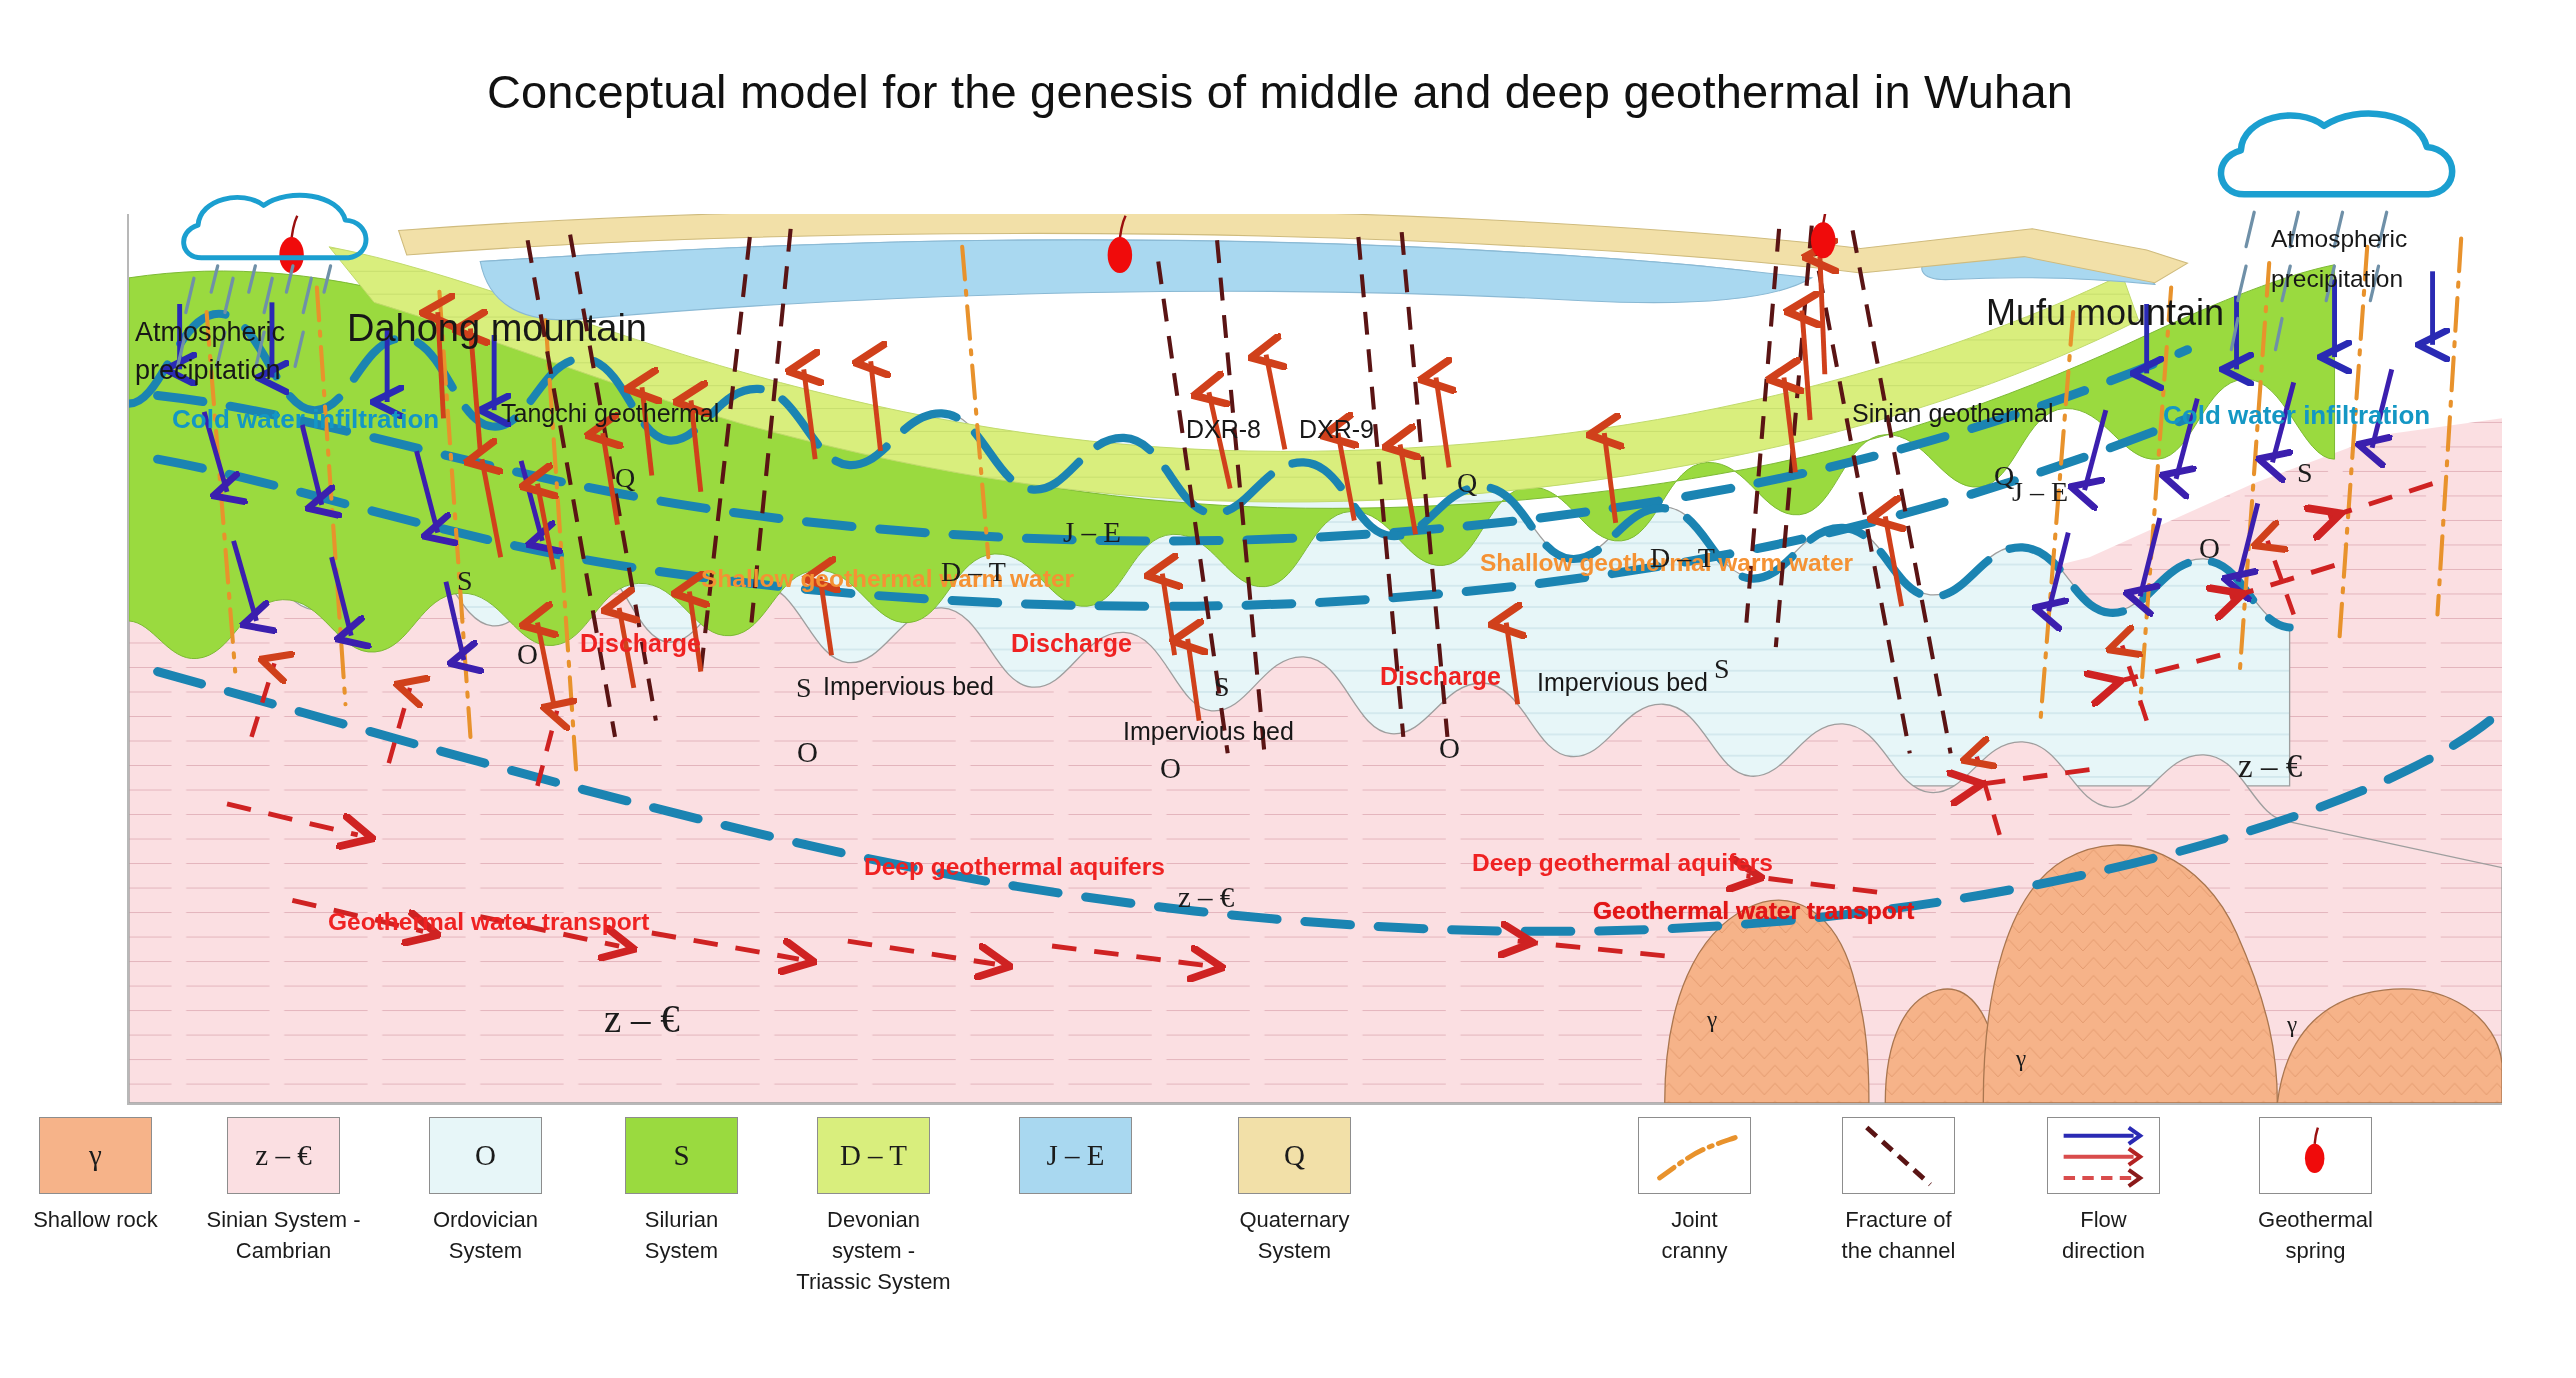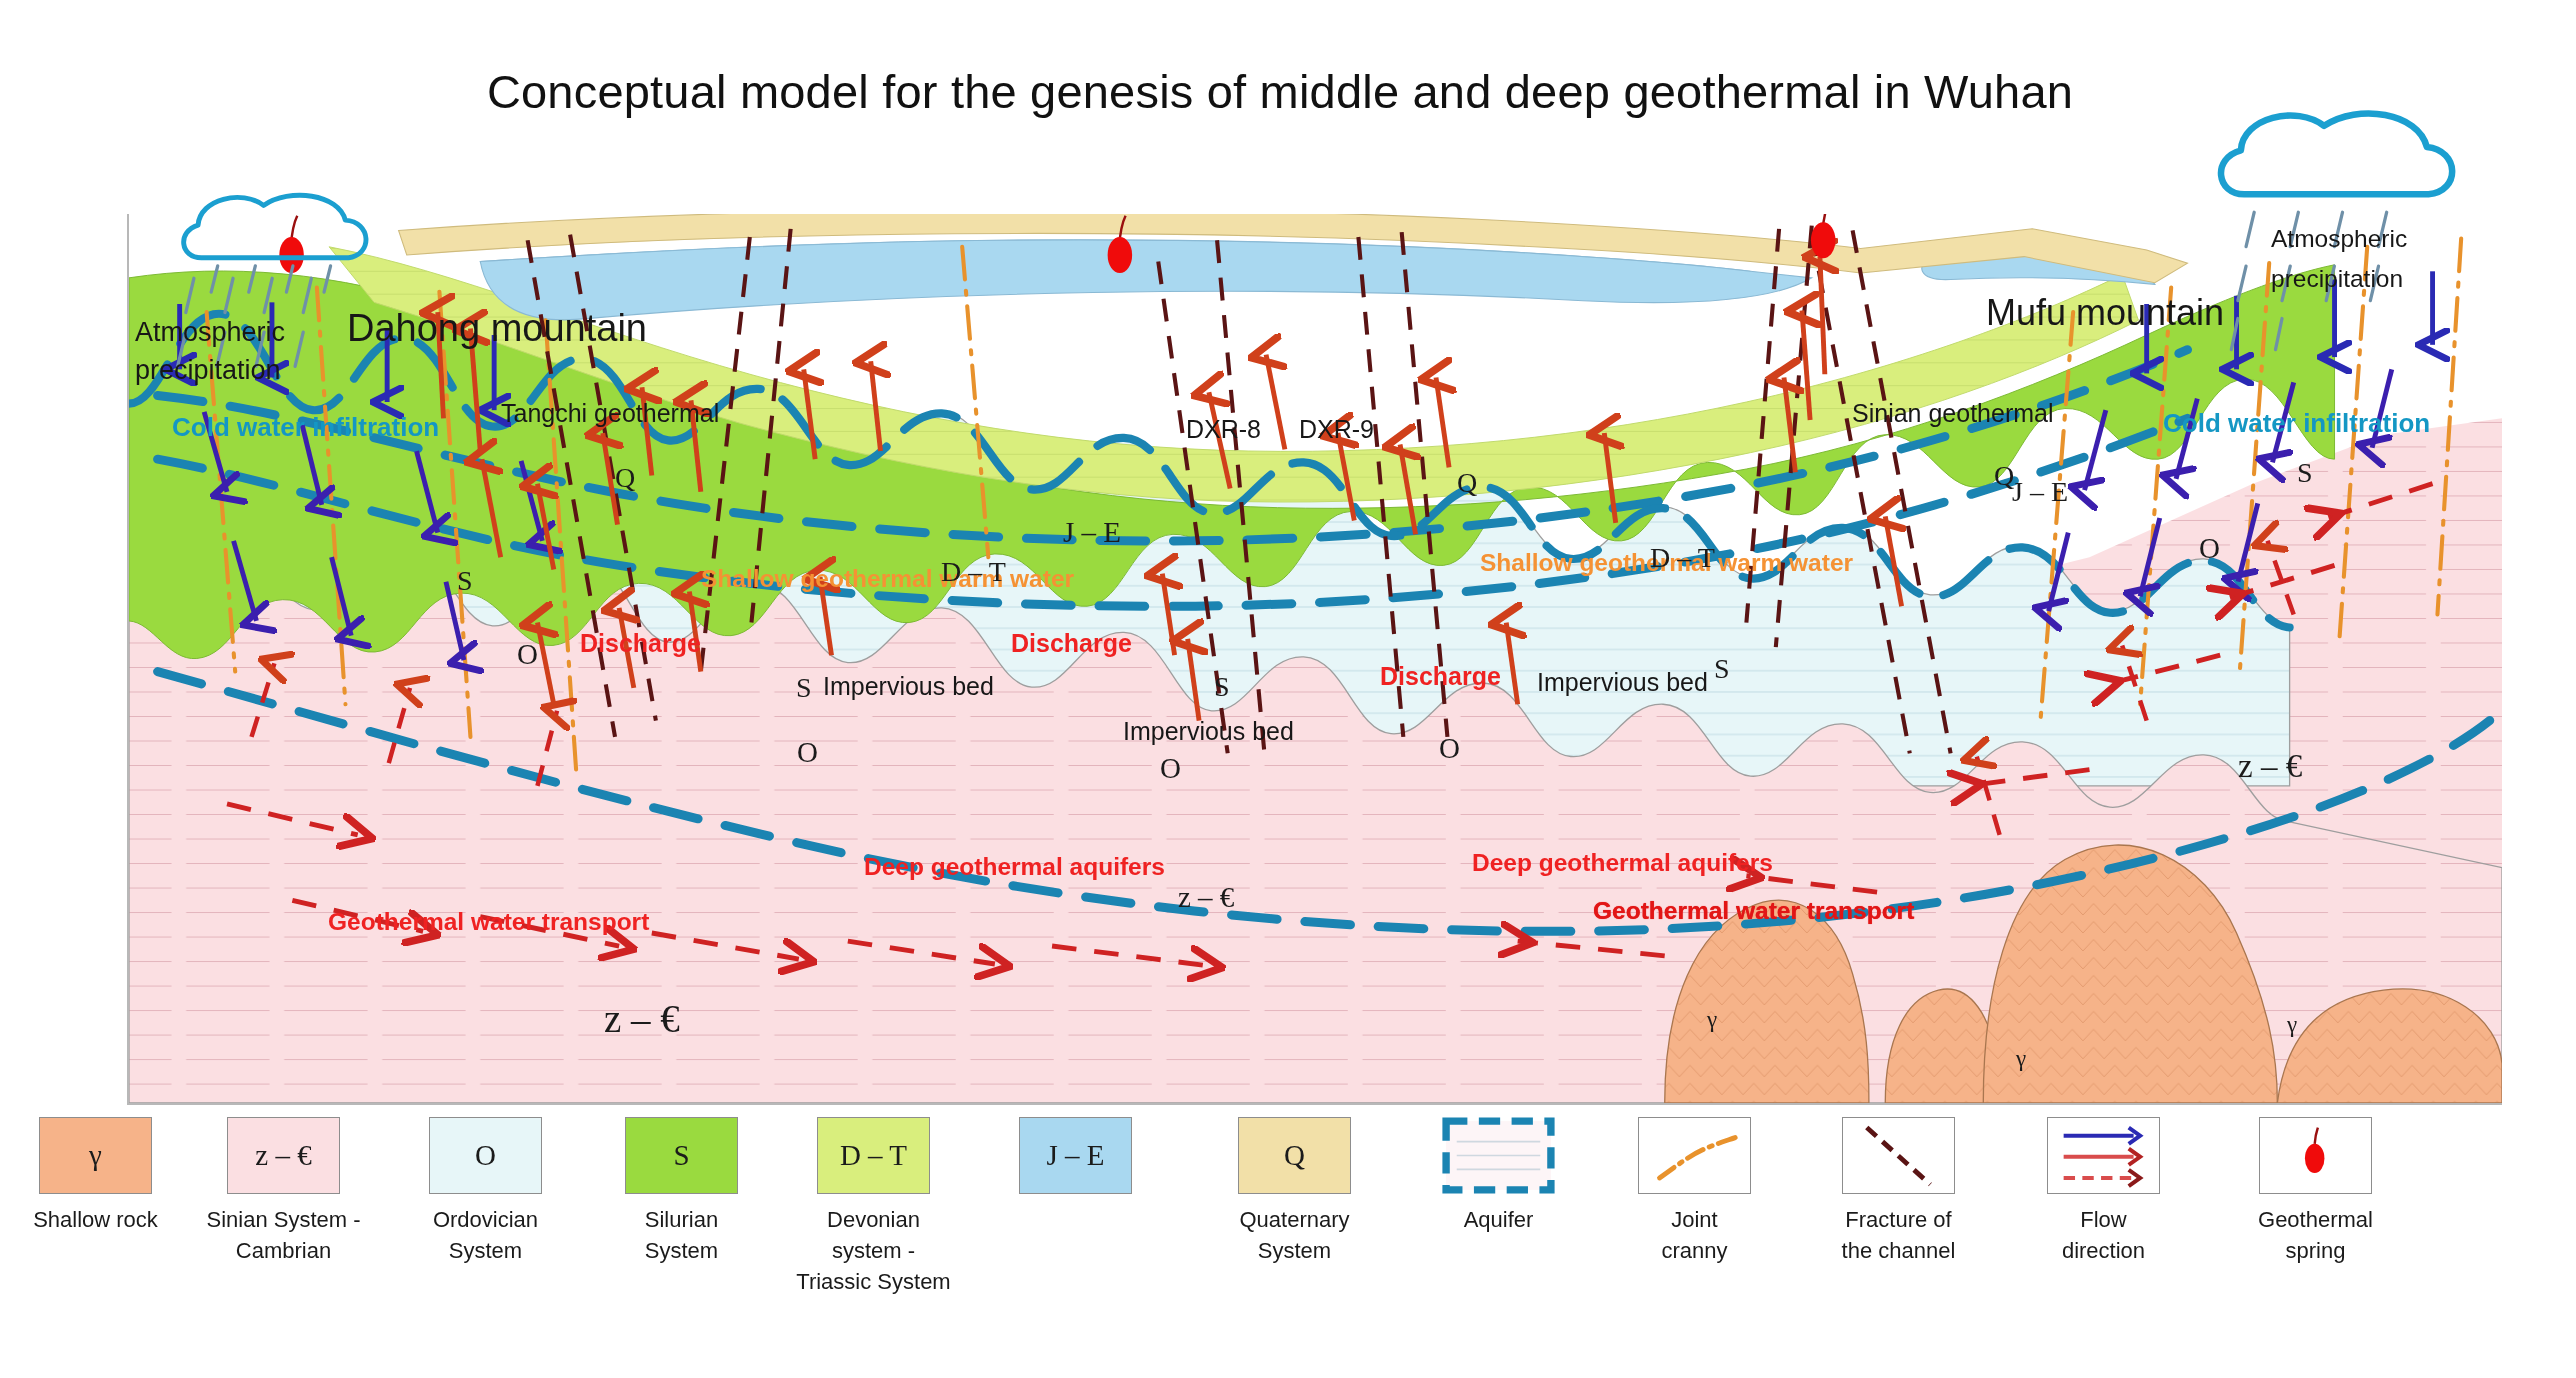--- a/index.html
+++ b/index.html
@@ -12,21 +12,21 @@
 
   
   #diagram{position:absolute;left:127px;top:214px;width:2373px;height:889px;
            border-left:2.5px solid #b8b8b8;border-bottom:2.5px solid #b8b8b8;
            background:#ffffff;overflow:hidden;}
   #svgmain{position:absolute;left:0;top:0;}
 
   
   .lbl{position:absolute;white-space:nowrap;line-height:1.18;}
   .lbl-dark{color:#171717;}
-  .lbl-cyan{color:#1497c4;font-weight:bold;margin-top:8px;}
+  .lbl-cyan{color:#1497c4;font-weight:bold;}
   .lbl-orange{color:#f59234;font-weight:bold;}
   .lbl-red{color:#ef2222;font-weight:bold;text-align:center;}
   .lbl-redb{color:#e21616;font-weight:bold;text-shadow:0 0 0.8px #e21616;}
   .lbl-sym{color:#1b1b1b;font-family:"Liberation Serif","DejaVu Serif",serif;}
 
   
   #legend{position:absolute;left:0;top:1117px;width:2576px;height:261px;}
   .leg-item{position:absolute;top:0;width:155px;text-align:center;}
   .leg-box{width:113px;height:77px;margin:0 auto;border:1.6px solid #8d8d8d;
            box-sizing:border-box;position:relative;
@@ -462,35 +462,20 @@
     <div class="leg-item" style="left: 998px;">
       <div class="leg-box" style="background: rgb(169, 216, 240); border-color: rgb(141, 141, 141);">J – E</div>
     </div>
     <div class="leg-item" style="left: 1217px;">
       <div class="leg-box" style="background: rgb(242, 224, 168); border-color: rgb(141, 141, 141);">Q</div>
       <div class="leg-cap">
         <div>Quaternary</div>
         <div>System</div>
       </div>
     </div>
-    <div class="leg-item" style="left: 1421px;">
-      <div class="leg-box" style="background: rgb(255, 255, 255); border: none;">
-        <svg width="113" height="77" viewBox="0 0 138 94">
-          <rect x="5" y="5" width="128" height="84" fill="#fdf5f7" stroke="#1b84b2" stroke-width="9" stroke-dasharray="26 14"></rect>
-          <g stroke="#cfd8e0" stroke-width="2">
-            <line x1="18" y1="30" x2="120" y2="30"></line>
-            <line x1="18" y1="47" x2="120" y2="47"></line>
-            <line x1="18" y1="64" x2="120" y2="64"></line>
-          </g>
-        </svg>
-      </div>
-      <div class="leg-cap">
-        <div>Aquifer</div>
-      </div>
-    </div>
     <div class="leg-item" style="left: 1821px;">
       <div class="leg-box" style="background: rgb(255, 255, 255); border-color: rgb(141, 141, 141);">
         <svg width="109" height="74" viewBox="0 0 134 90">
           <line x1="28" y1="10" x2="106" y2="80" stroke="#5a1414" stroke-width="6" stroke-dasharray="16 10"></line>
         </svg>
       </div>
       <div class="leg-cap">
         <div>Fracture of</div>
         <div>the channel</div>
       </div>

